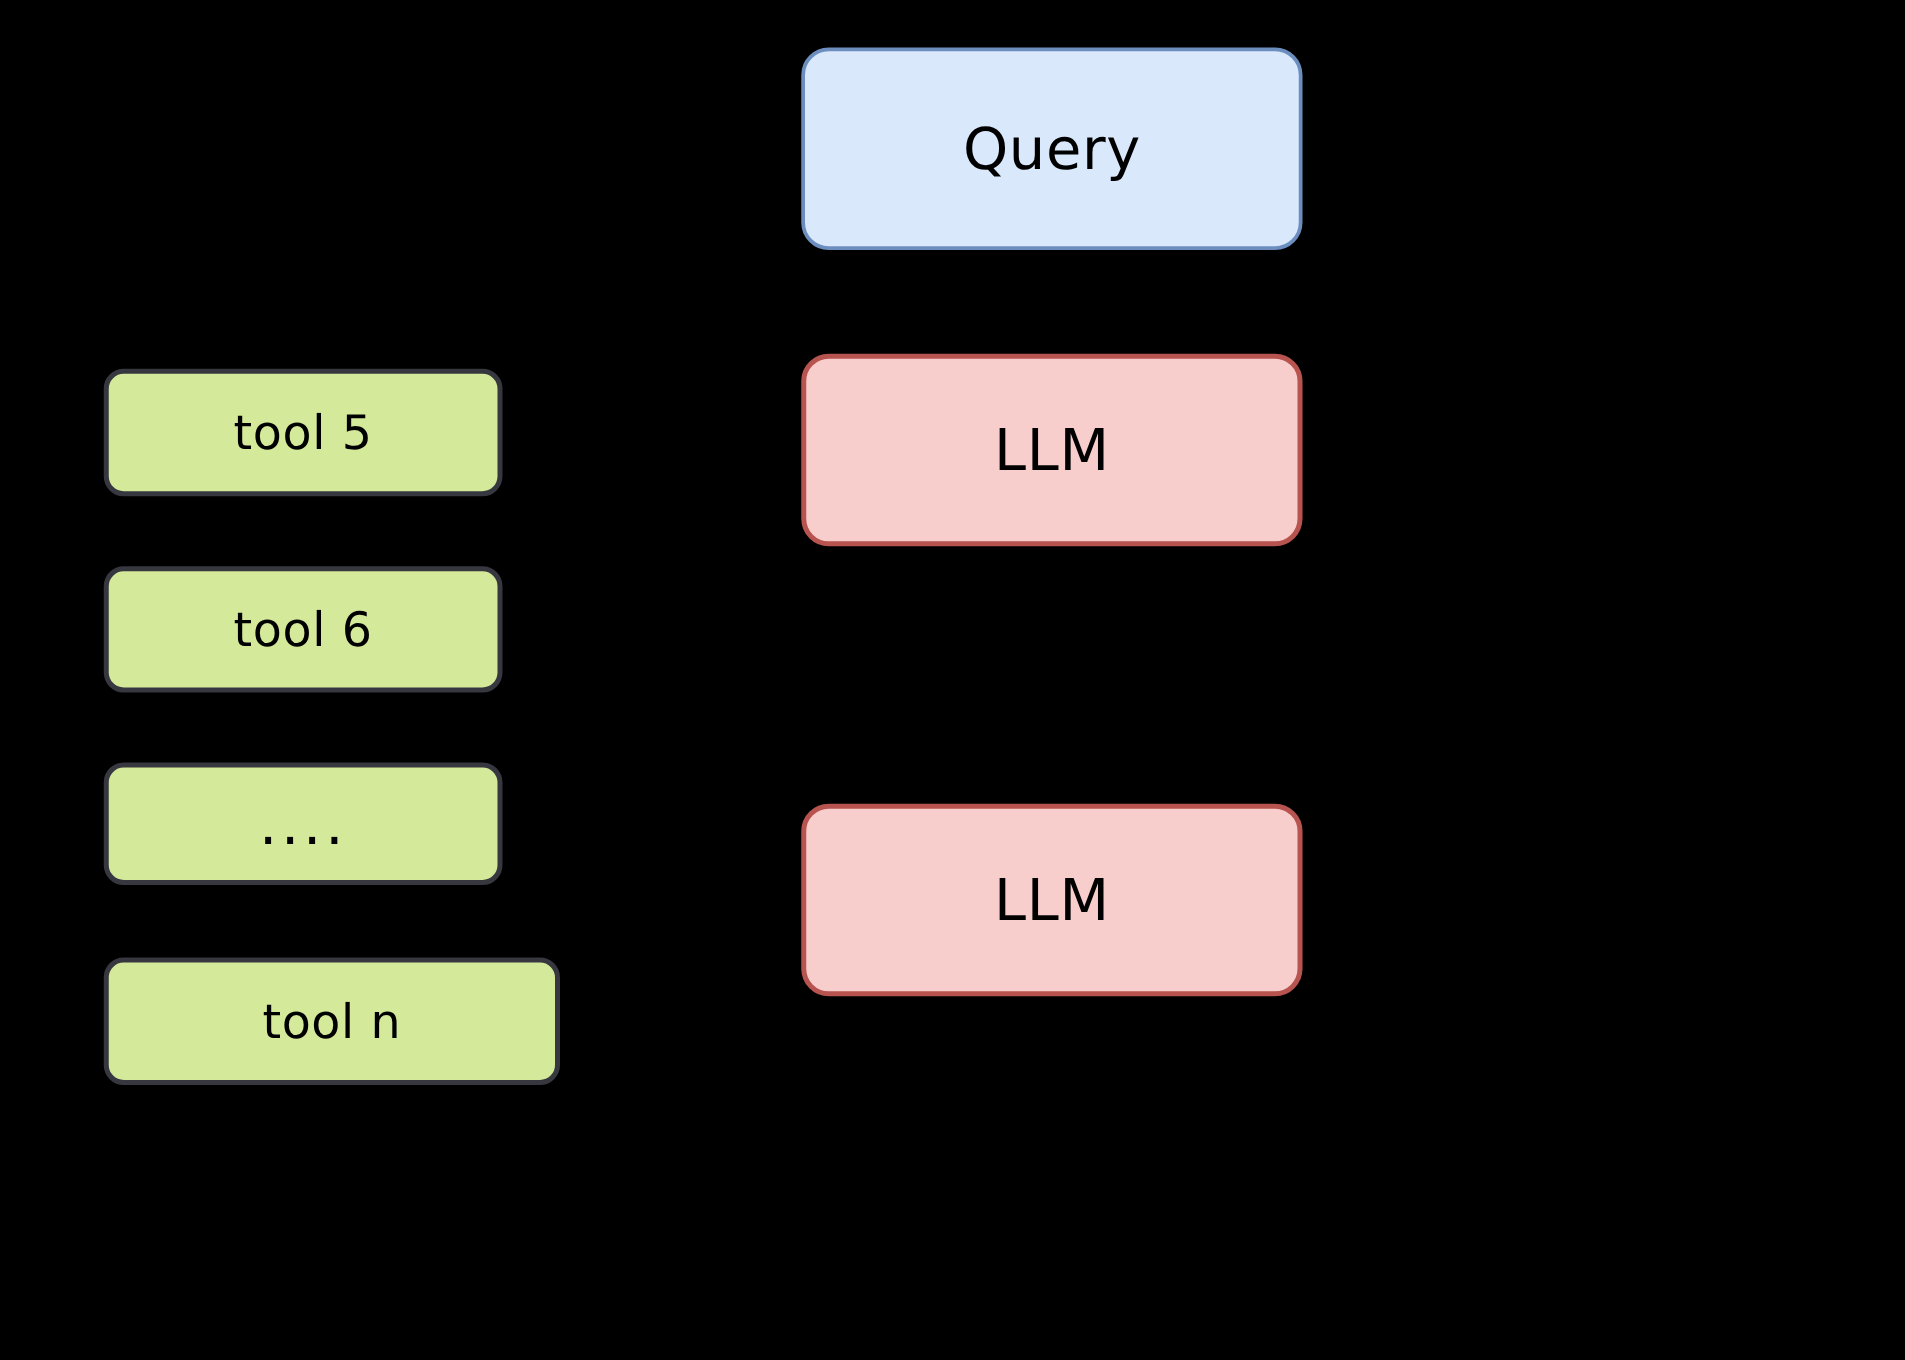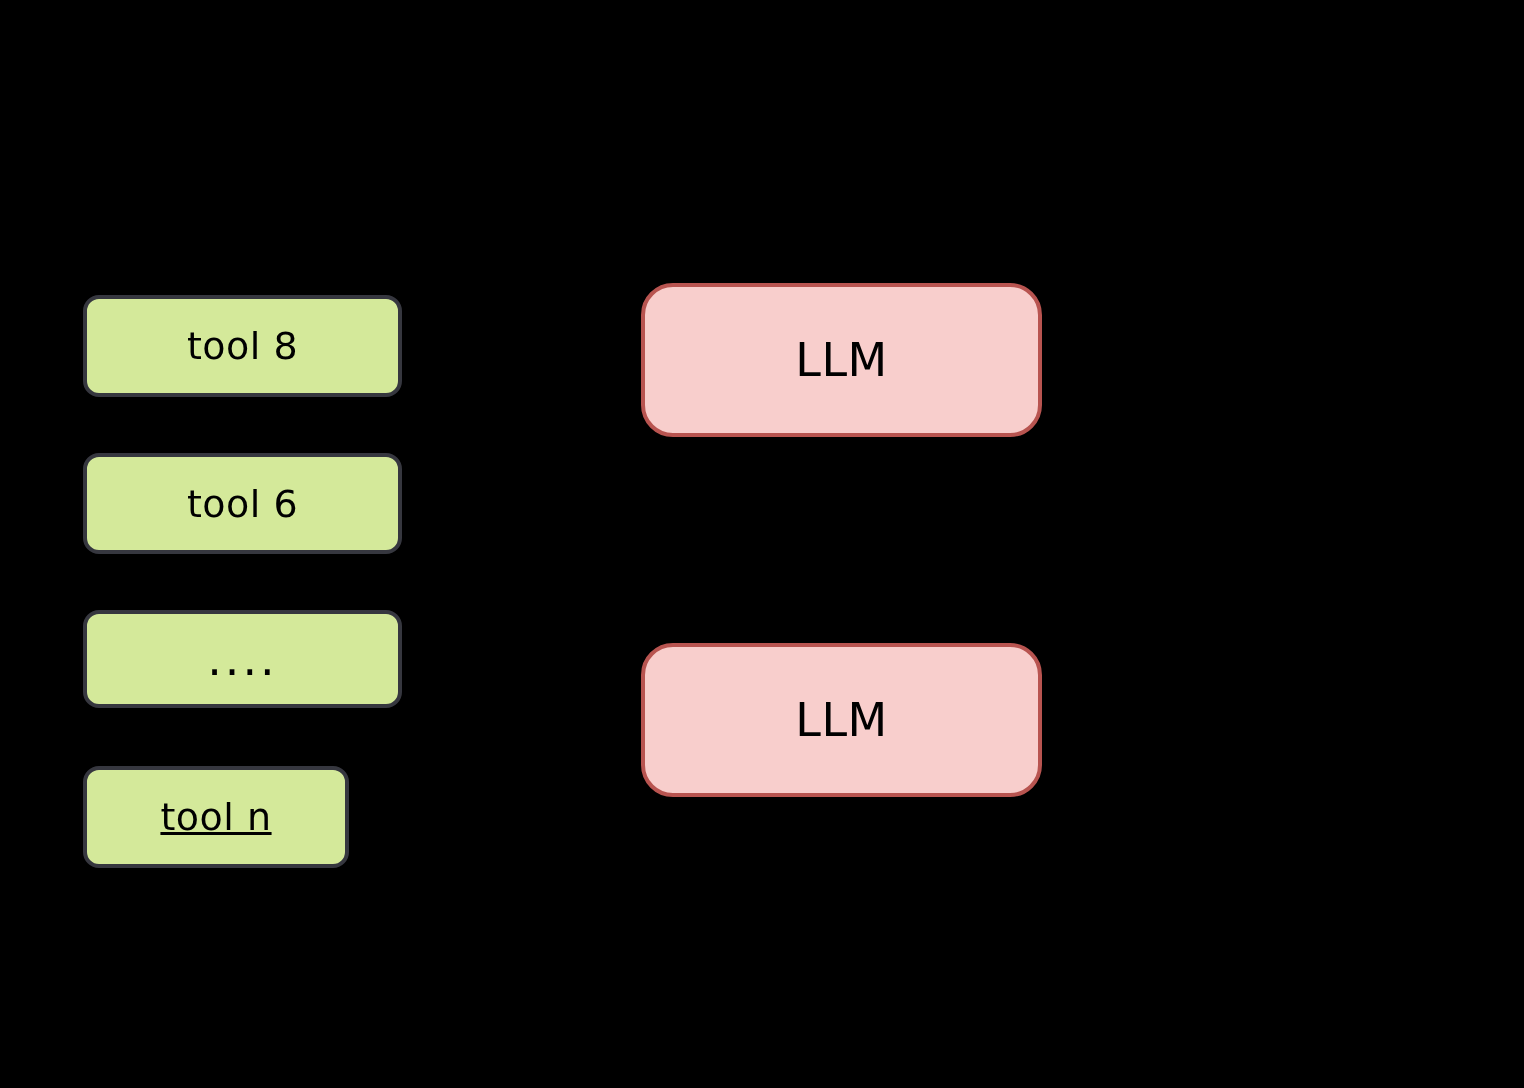--- a/index.html
+++ b/index.html
@@ -38,21 +38,21 @@
   .node-blue {
     background: #dae8fc;
     border: 3px solid #6c8ebf;
     border-radius: 22px;
   }
 
   
   .node-pink {
     background: #f8cecc;
     border: 4px solid #b85450;
-    border-radius: 32px;
+    border-radius: 22px;
   }
 
   
   .node-green {
     background: #d4e99a;
     border: 4px solid #36373f;
     border-radius: 16px;
   }
 
   .label-xl { font-size: 46px; }
@@ -65,39 +65,42 @@
 
   
   #query-node  { left: 641px; top: 38px;  width: 401px; height: 162px; }
   #llm-node-1  { left: 641px; top: 283px; width: 401px; height: 154px; }
   #llm-node-2  { left: 641px; top: 643px; width: 401px; height: 154px; }
   #answer-node { left: 641px; top: 884px; width: 401px; height: 146px; }
 
   #tool-node-1 { left: 83px; top: 295px; width: 319px; height: 102px; }
   #tool-node-2 { left: 83px; top: 453px; width: 319px; height: 101px; }
   #tool-node-3 { left: 83px; top: 610px; width: 319px; height: 98px;  }
-  #tool-node-4 { left: 83px; top: 766px; width: 266px; height: 102px; text-decoration: underline; }
+  #tool-node-4 { left: 83px; top: 766px; width: 365px; height: 102px; }
 </style>
 </head>
 <body>
 
 <div id="canvas">
 
+  <div class="node node-blue label-xl" id="query-node">
+    <span>Query</span>
+  </div>
 
   <div class="node node-pink label-xl" id="llm-node-1">
     <span>LLM</span>
   </div>
 
   <div class="node node-pink label-xl" id="llm-node-2">
     <span>LLM</span>
   </div>
 
 
   <div class="node node-green label-lg" id="tool-node-1">
-    <span>tool 8</span>
+    <span>tool 5</span>
   </div>
 
   <div class="node node-green label-lg" id="tool-node-2">
     <span>tool 6</span>
   </div>
 
   <div class="node node-green label-dots" id="tool-node-3">
     <span>....</span>
   </div>
 

